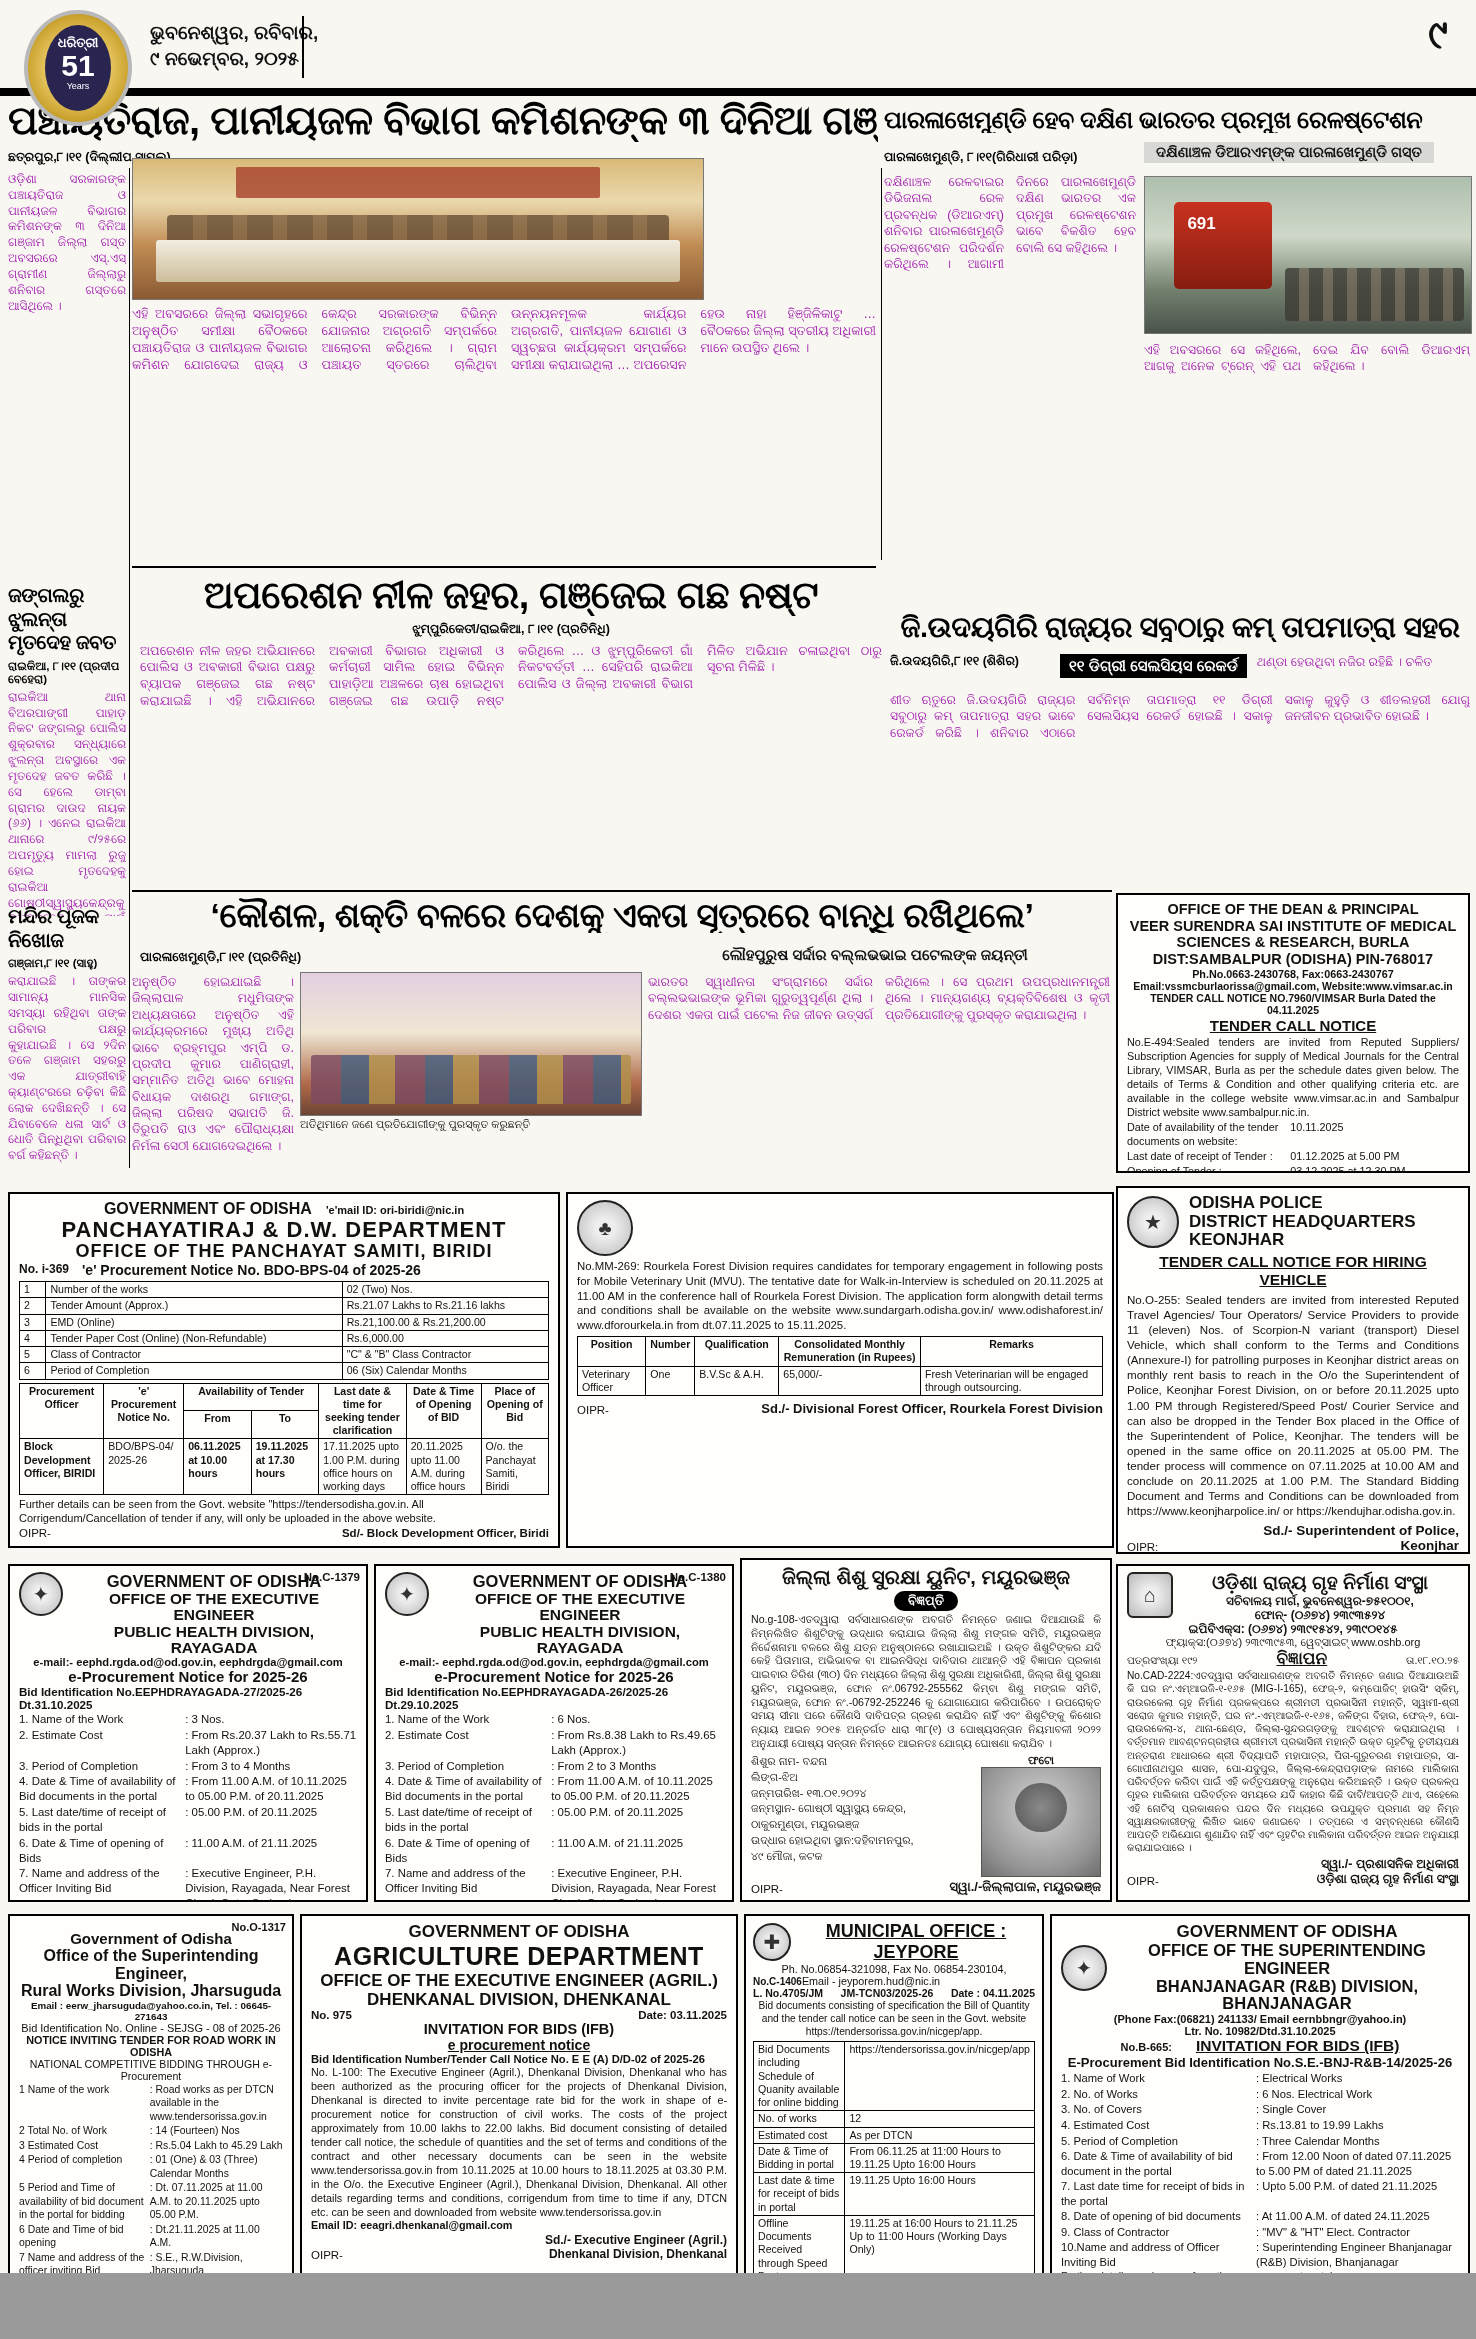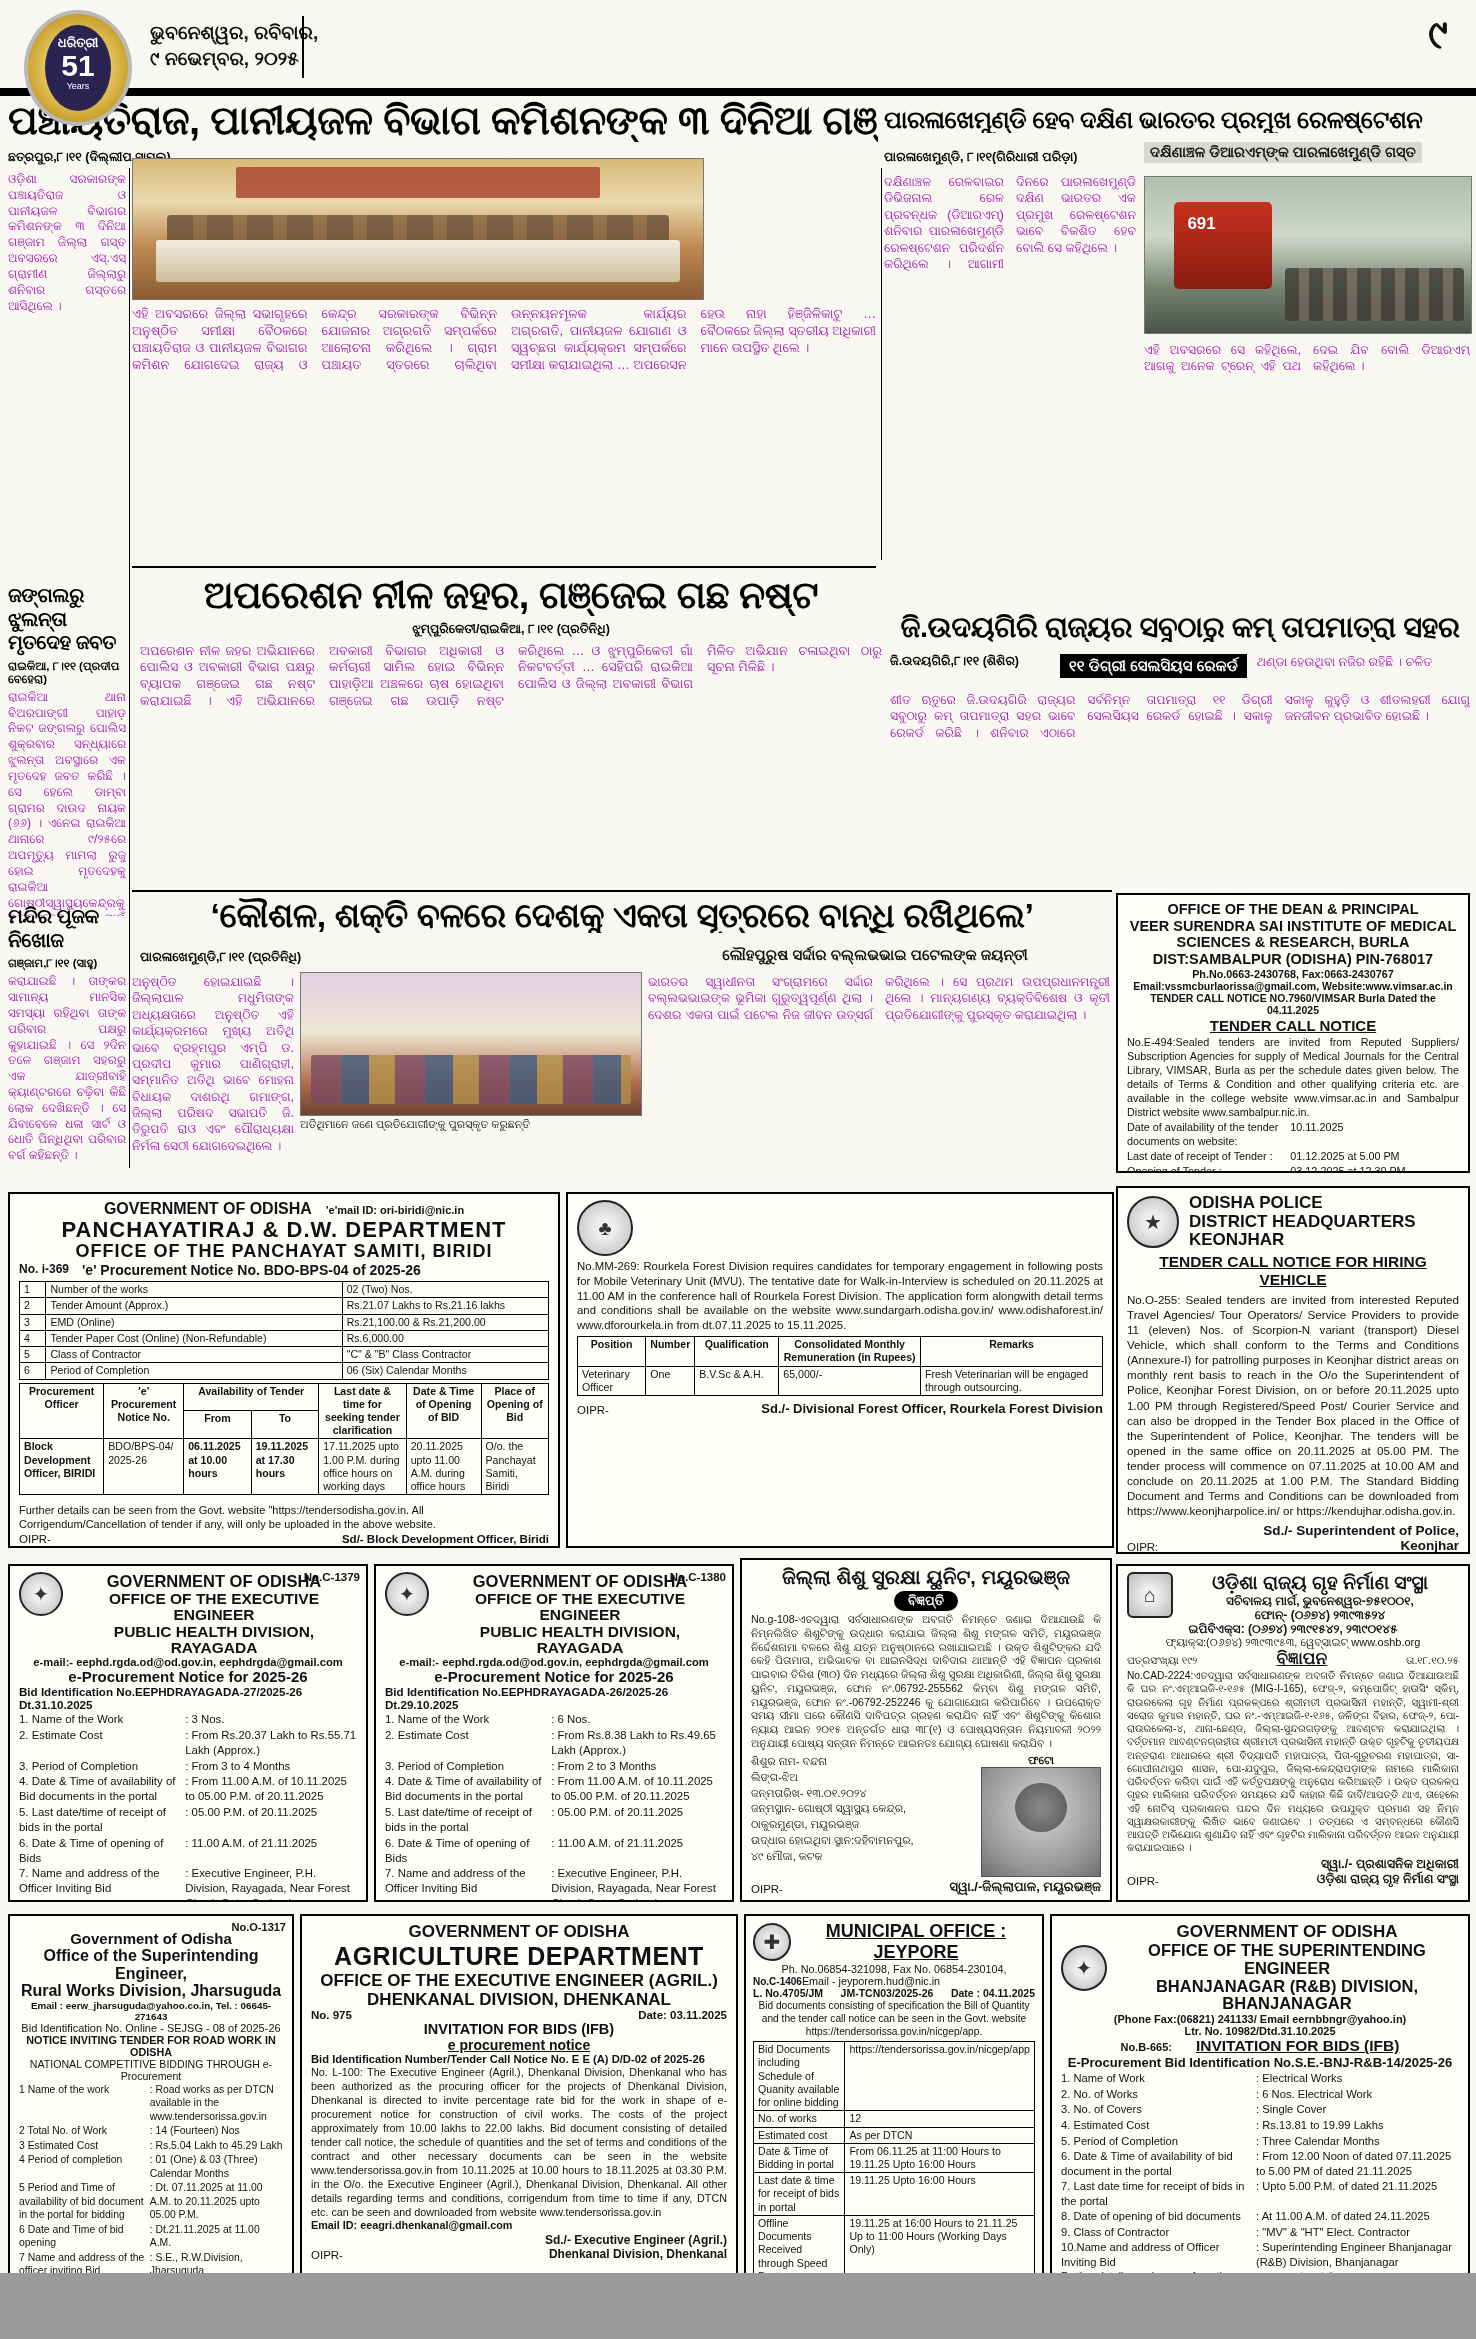--- a/index.html
+++ b/index.html
@@ -41,21 +41,21 @@
   table.nt{width:100%;border-collapse:collapse;margin-top:3px}
   .nt td,.nt th{border:1px solid #000;font-size:10.6px;padding:1px 4px;vertical-align:top;text-align:left;line-height:1.25}
   .nt th{text-align:center;font-weight:bold}
   .kv{display:flex;font-size:11.4px;line-height:1.3;margin-top:1px}
   .kv .k{flex:0 0 48%}
   .kv .v{flex:1;padding-left:4px}
   .footrow{display:flex;justify-content:space-between;align-items:flex-end;margin-top:5px;font-size:11.5px}
   .emblem{border-radius:50%;border:2px solid #222;background:radial-gradient(circle,#eee 25%,#b9b9b9);
           display:flex;align-items:center;justify-content:center;font-size:20px;color:#333;flex:0 0 auto}
   .hi-box{background:#000;color:#fff;font-weight:bold;font-size:15px;padding:3px 9px;display:inline-block}
-  .gray-sub{background:#d8d8d4;font-weight:bold;font-size:14.5px;padding:2px 6px;display:inline-block}
+  .gray-sub{background:#d8d8d4;font-weight:bold;font-size:14.5px;padding:2px 12px;display:inline-block}
   .badge{background:#000;color:#fff;font-weight:bold;font-size:13px;padding:2px 14px;border-radius:10px;display:inline-block}
   
   .logo-ring{width:100px;height:108px;border-radius:50%;background:radial-gradient(circle,#f5d87a 30%,#caa22e 70%,#9f7c1c);
              border:4px solid #b9b9b9;display:flex;align-items:center;justify-content:center}
   .logo-oval{width:66px;height:86px;border-radius:50%;background:#2a2550;color:#fff;text-align:center;padding-top:10px;box-sizing:border-box}
   .logo-t{font-size:13px;font-weight:bold}
   .logo-n{font-size:30px;font-weight:bold;line-height:1}
   .logo-y{font-size:9px}
   .date-l{font-size:19px;font-weight:bold;line-height:1.35}
   .mark{width:11px;height:11px;border-radius:50%;display:inline-block;margin-right:5px}
@@ -235,21 +235,21 @@
         <td class="b c">Block Development Officer, BIRIDI</td>
         <td class="c">BDO/BPS-04/ 2025-26</td>
         <td class="b c">06.11.2025 at 10.00 hours</td>
         <td class="b c">19.11.2025 at 17.30 hours</td>
         <td class="c">17.11.2025 upto 1.00 P.M. during office hours on working days</td>
         <td class="c">20.11.2025 upto 11.00 A.M. during office hours</td>
         <td class="c">O/o. the Panchayat Samiti, Biridi</td>
       </tr>
     </tbody>
       </table>
-    <div class="n-sm" style="margin-top:8px"><span>Further details can be seen from the Govt. website "https://tendersodisha.gov.in.</span> <span>All Corrigendum/Cancellation of tender if any, will only be uploaded in the above website.</span></div>
+    <div class="n-sm" style="margin-top:2px"><span>Further details can be seen from the Govt. website "https://tendersodisha.gov.in.</span> <span>All Corrigendum/Cancellation of tender if any, will only be uploaded in the above website.</span></div>
     <div class="footrow" style="margin-top:1px">
       <span>OIPR-</span>
       <span class="b">Sd/- Block Development Officer, Biridi</span>
     </div>
   </div>
 
   <div class="notice" style="left:566px;top:1192px;width:548px;height:356px">
     <div style="display:flex;gap:10px;align-items:flex-start">
       <div class="emblem" style="width:52px;height:52px">♣</div>
     </div>

